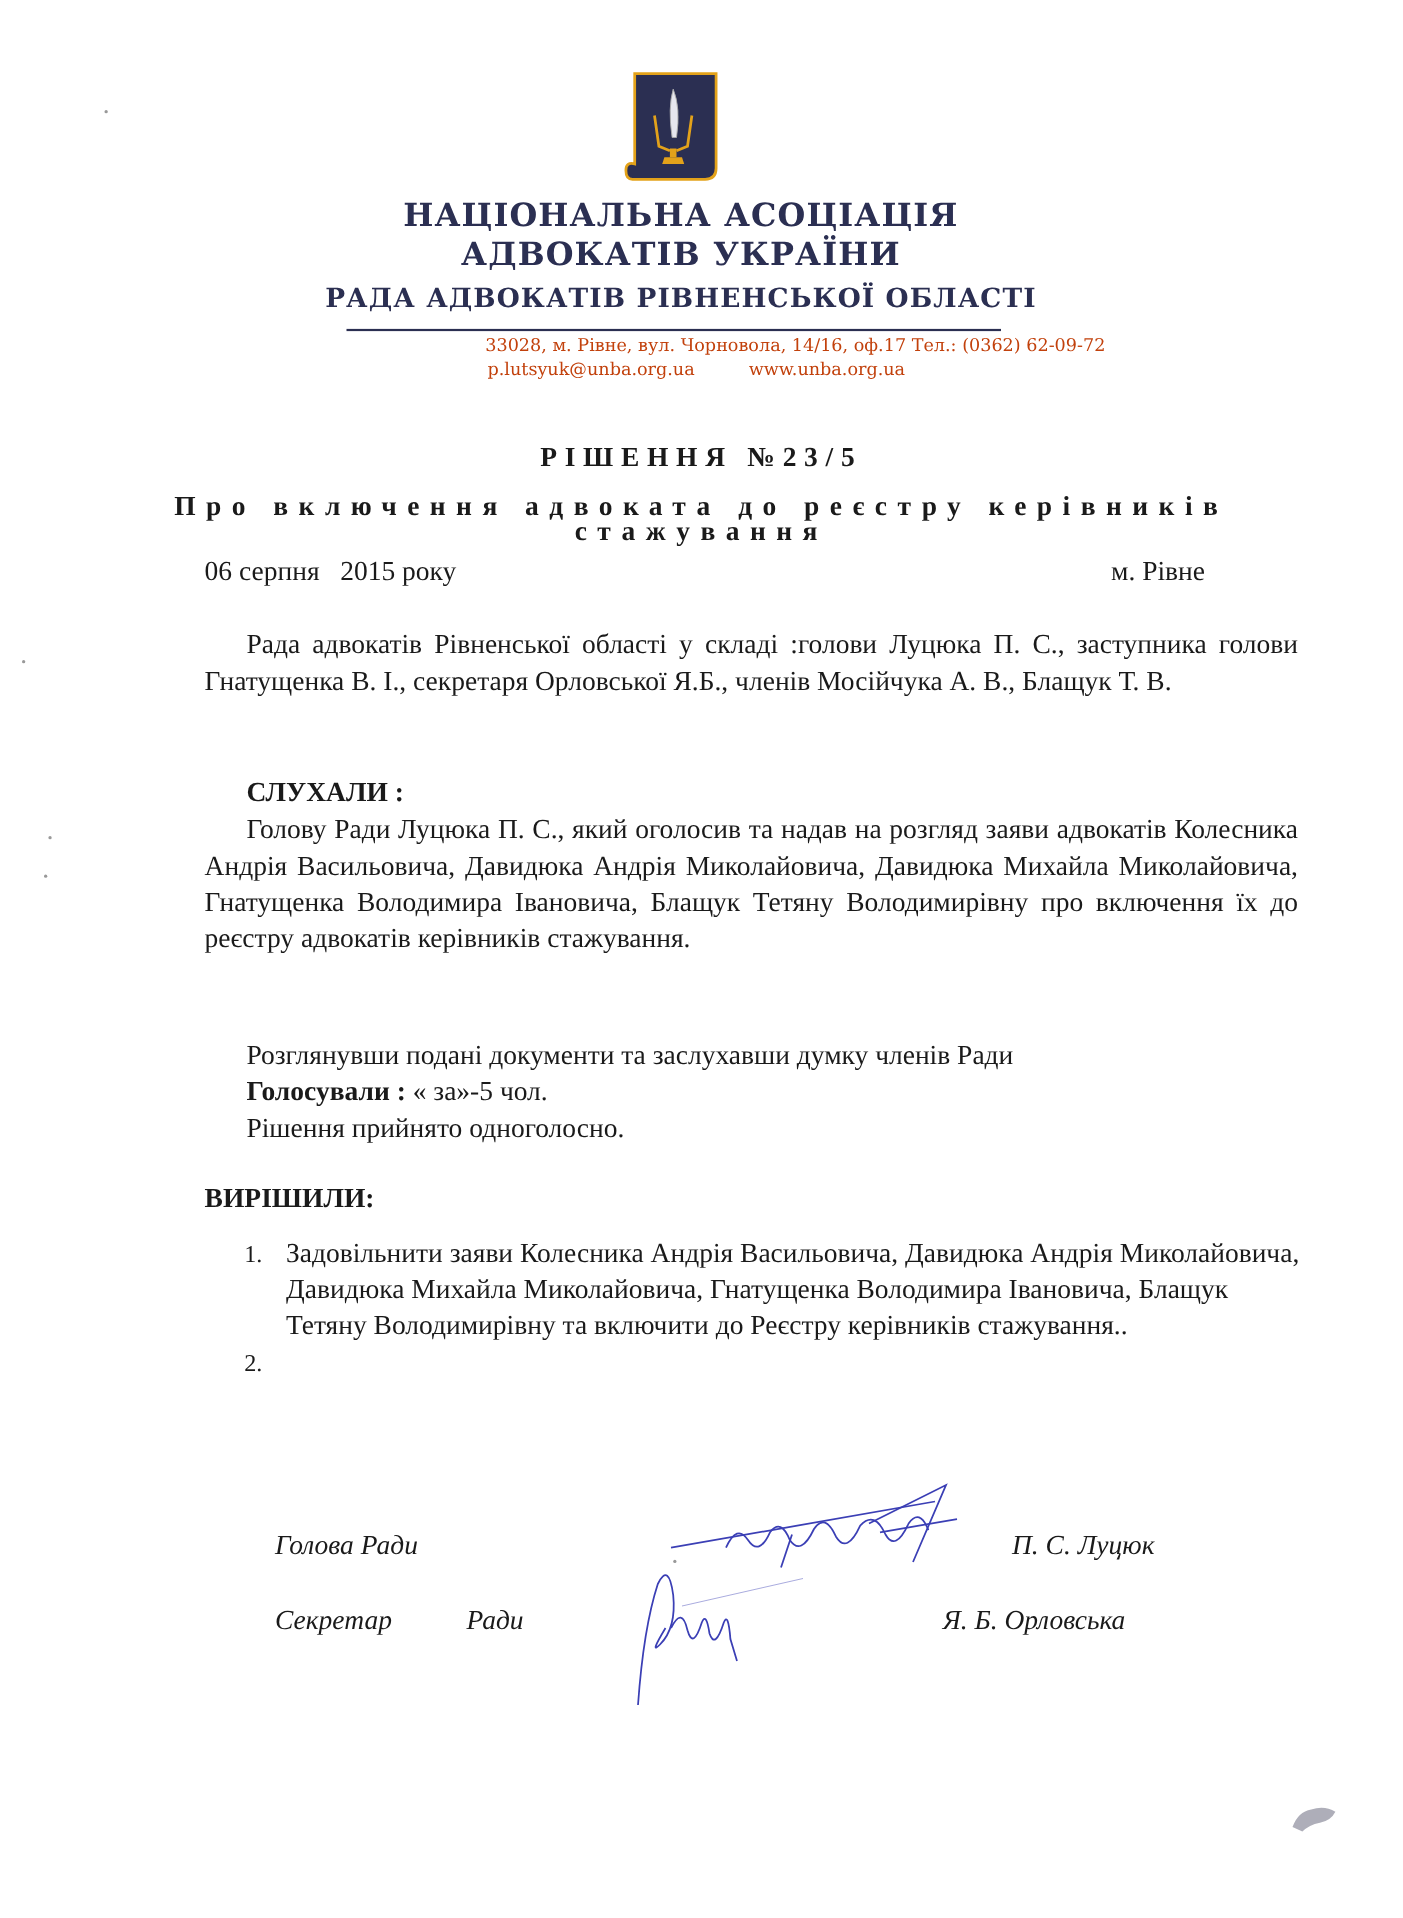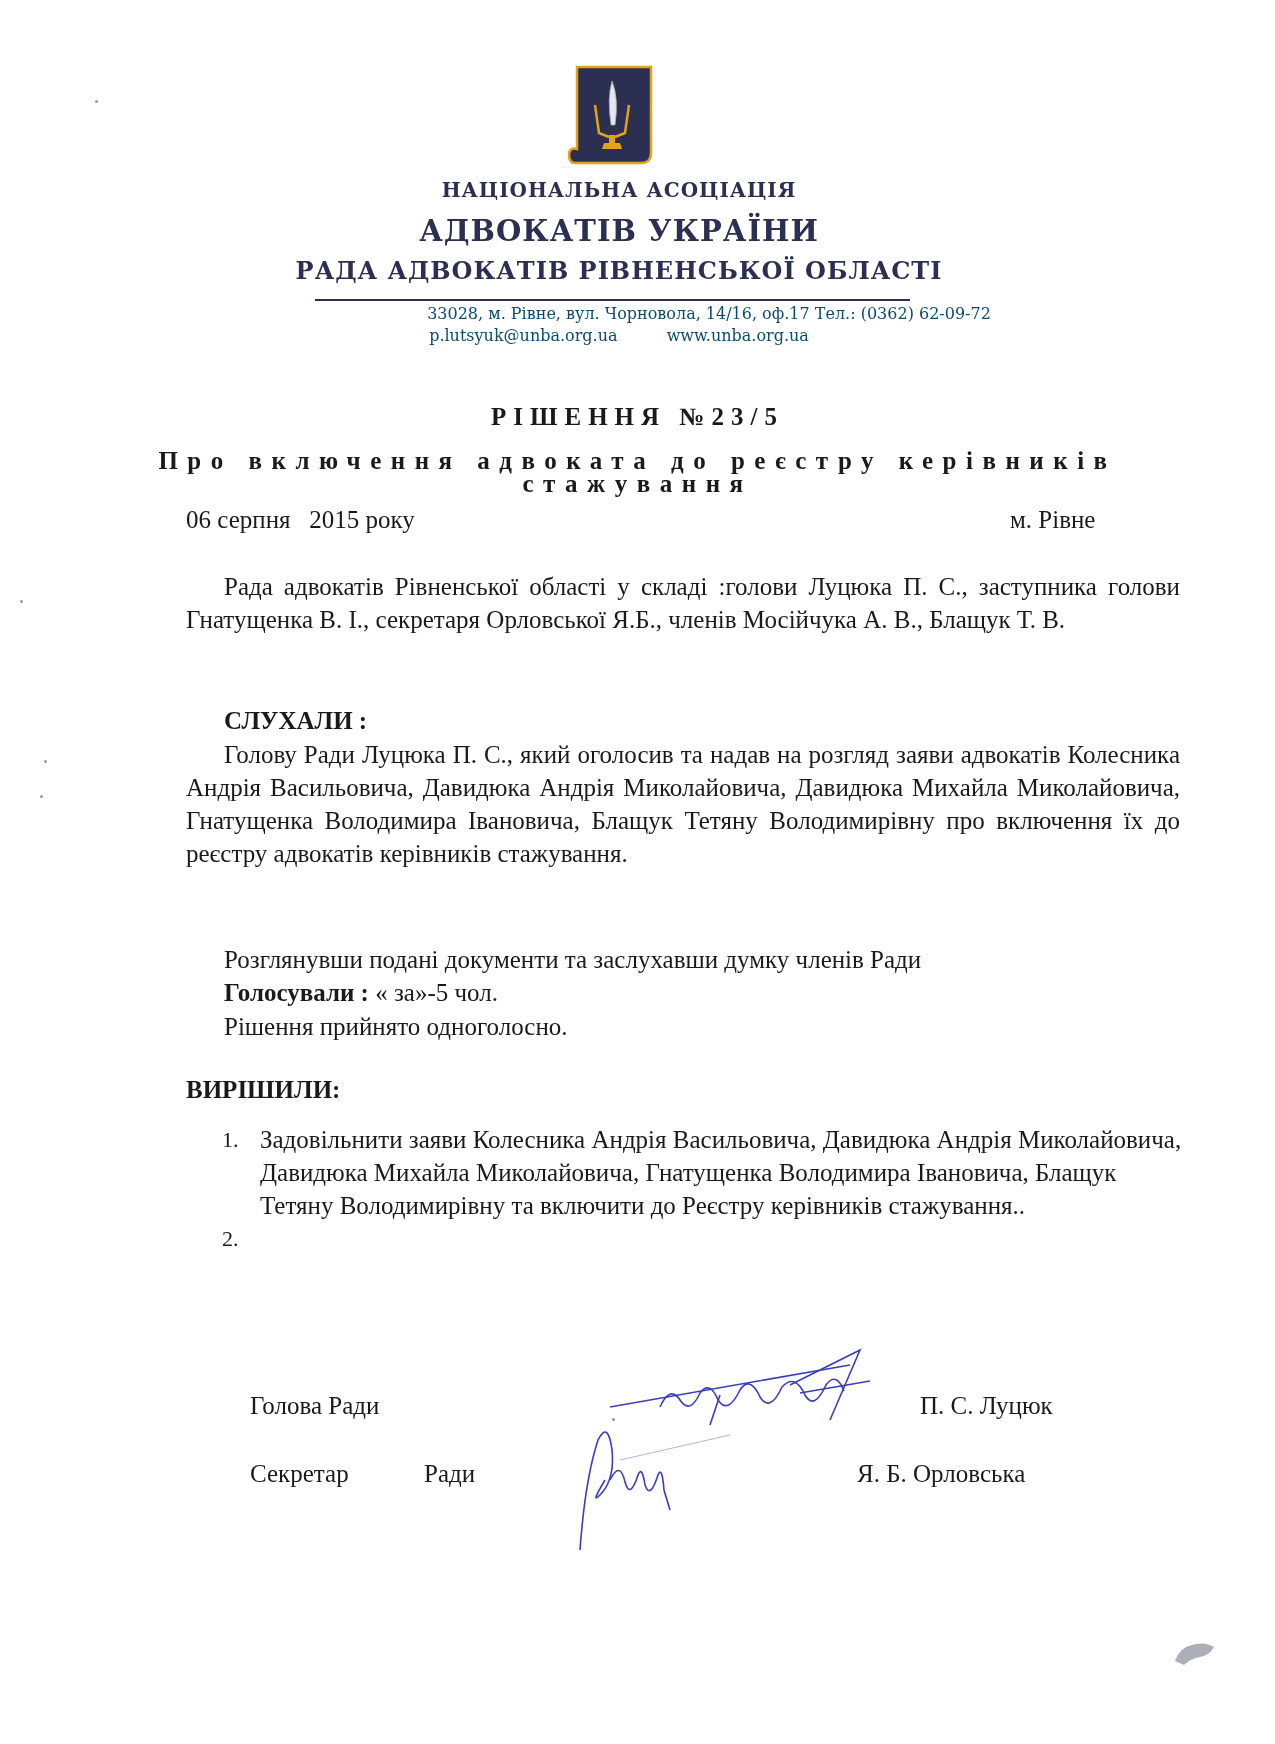--- a/index.html
+++ b/index.html
@@ -1,24 +1,24 @@
 <!DOCTYPE html>
 <html><head>
 <meta charset="utf-8">
 <style>
   html, body { margin: 0; padding: 0; background: #ffffff; }
   body { width: 1275px; height: 1744px; position: relative; overflow: hidden; font-family: "Liberation Serif", serif; color: #1a1a1a; }
   .abs { position: absolute; }
   .logo { left: 567px; top: 63px; width: 90px; height: 105px; }
   .org { left: 0; width: 1238px; text-align: center; font-family: "DejaVu Serif", serif; font-weight: bold; color: #2b2f52; letter-spacing: 1px; }
-  .org1 { top: 178px; font-size: 20px; }
+  .org1 { top: 178px; font-size: 29px; }
   .org2 { top: 214px; font-size: 29px; }
   .org3 { top: 256px; font-size: 24px; }
   .hr { left: 315px; top: 299px; width: 595px; height: 0; border-top: 2px solid #2b2f52; }
-  .contact { left: 0; width: 1238px; text-align: center; font-family: "DejaVu Serif", serif; font-size: 16px; color: #0c4a6e; }
+  .contact { left: 14px; width: 1238px; text-align: center; font-family: "DejaVu Serif", serif; font-size: 16px; color: #c2410c; }
   .contact1 { top: 304px; padding-left: 180px; box-sizing: border-box; }
   .contact2 { top: 326px; }
   .contact2 span { margin: 0 22px; }
   .title { left: 0; width: 1275px; text-align: center; font-weight: bold; font-size: 25px; letter-spacing: 7px; }
   .t1 { top: 403px; }
   .t2 { top: 447px; letter-spacing: 9.5px; }
   .t3 { top: 470px; letter-spacing: 9.5px; }
   .text { font-size: 25px; line-height: 33px; }
   .date { left: 186px; top: 503px; }
   .city { left: 1010px; top: 503px; }
@@ -27,21 +27,21 @@
   .heading { font-weight: bold; }
   .h1 { left: 224px; top: 704px; }
   .p2 { top: 738px; }
   .p3 { left: 224px; top: 943px; }
   .p4 { left: 224px; top: 976px; }
   .p5 { left: 224px; top: 1010px; }
   .h2 { left: 186px; top: 1073px; }
   .list { left: 222px; top: 1123px; width: 960px; }
   .li { position: relative; padding-left: 38px; }
   .li .num { position: absolute; left: 0; top: 0; font-size: 22px; }
-  .sig-label { font-size: 25px; }
+  .sig-label { font-size: 25px; font-style: italic; }
   .s1l { left: 250px; top: 1392px; }
   .s1n { left: 920px; top: 1392px; }
   .s2l { left: 250px; top: 1460px; }
   .s2r { left: 424px; top: 1460px; }
   .s2n { left: 857px; top: 1460px; }
   .sig1 { left: 600px; top: 1345px; width: 320px; height: 100px; }
   .sig2 { left: 560px; top: 1420px; width: 170px; height: 135px; }
   .stain { left: 1170px; top: 1635px; width: 50px; height: 35px; }
   .speck { width: 3px; height: 3px; background: #999; border-radius: 50%; }
 </style>

